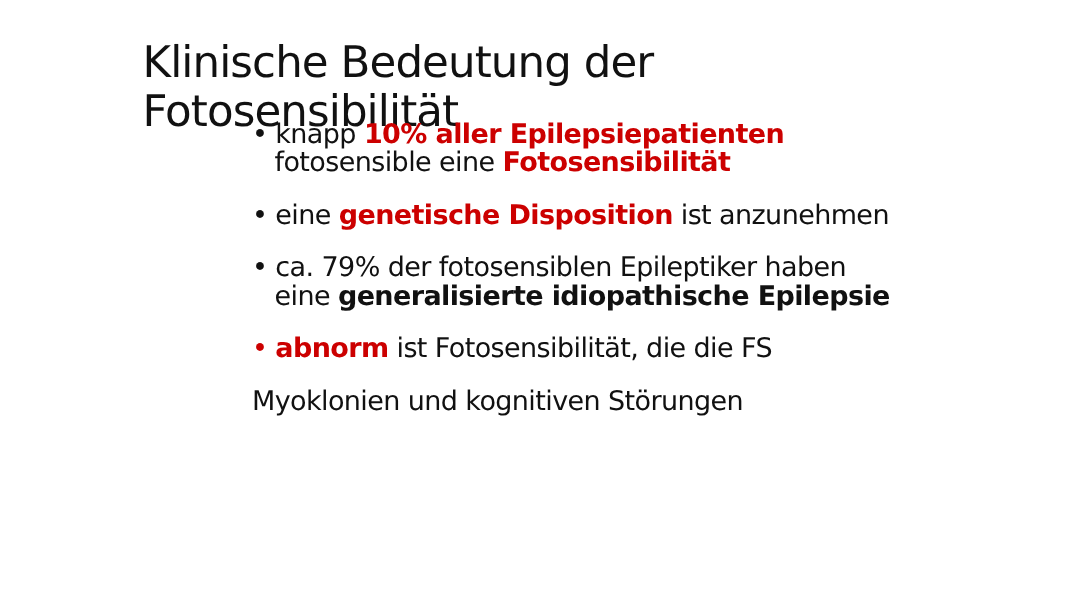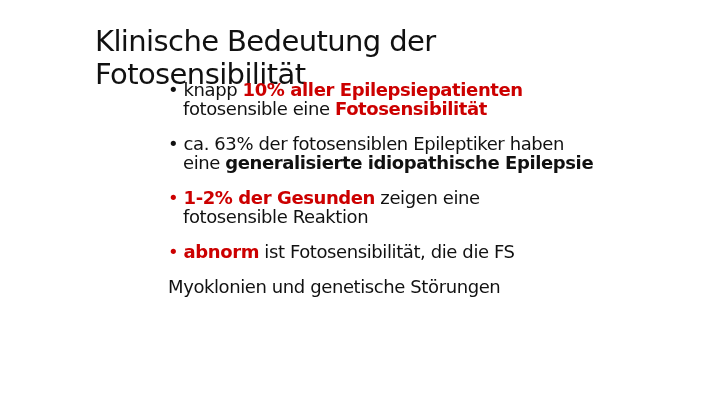--- a/index.html
+++ b/index.html
@@ -59,27 +59,26 @@
 <body>
 
 <div class="slide">
   <h1 class="title">Klinische Bedeutung der Fotosensibilität</h1>
   <ul class="bullets">
       <li class="bullet">
         <div class="line"><span class="marker black">• </span><span>knapp </span><span class="red bold">10% aller Epilepsiepatienten</span></div>
         <div class="line"><span>fotosensible eine </span><span class="red bold">Fotosensibilität</span></div>
       </li>
       <li class="bullet">
-        <div class="line"><span class="marker black">• </span><span>ca. 63% der fotosensiblen Epileptiker haben</span></div>
-        <div class="line"><span>eine </span><span class="bold">generalisierte idiopathische Epilepsie</span></div>
+        <div class="line"><span class="marker black">• </span><span>eine </span><span class="red bold">genetische Disposition</span><span> ist anzunehmen</span></div>
       </li>
       <li class="bullet">
-        <div class="line"><span class="marker red">• </span><span class="red bold">1-2% der Gesunden</span><span> zeigen eine</span></div>
-        <div class="line"><span>fotosensible Reaktion</span></div>
+        <div class="line"><span class="marker black">• </span><span>ca. 79% der fotosensiblen Epileptiker haben</span></div>
+        <div class="line"><span>eine </span><span class="bold">generalisierte idiopathische Epilepsie</span></div>
       </li>
       <li class="bullet">
         <div class="line"><span class="marker red">• </span><span class="red bold">abnorm</span><span> ist Fotosensibilität, die die FS</span></div>
       </li>
       <li class="bullet">
-        <div class="line"><span>Myoklonien und genetische Störungen</span></div>
+        <div class="line"><span>Myoklonien und kognitiven Störungen</span></div>
       </li>
     </ul>
 </div>
 
 </body></html>

